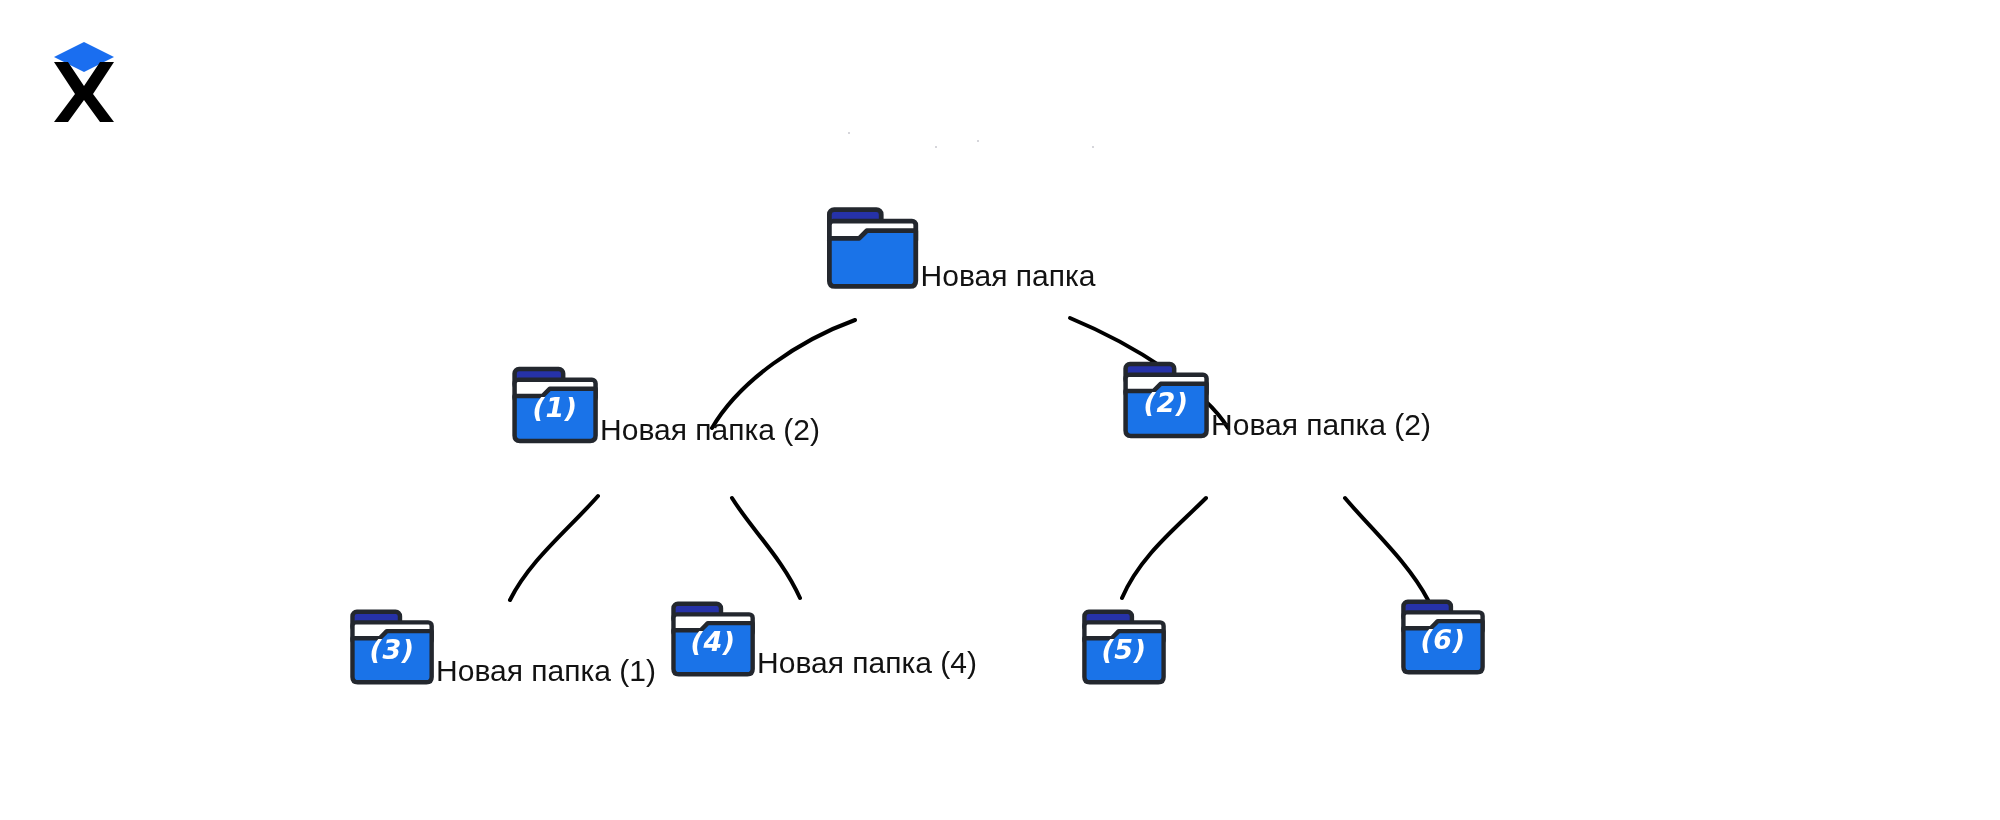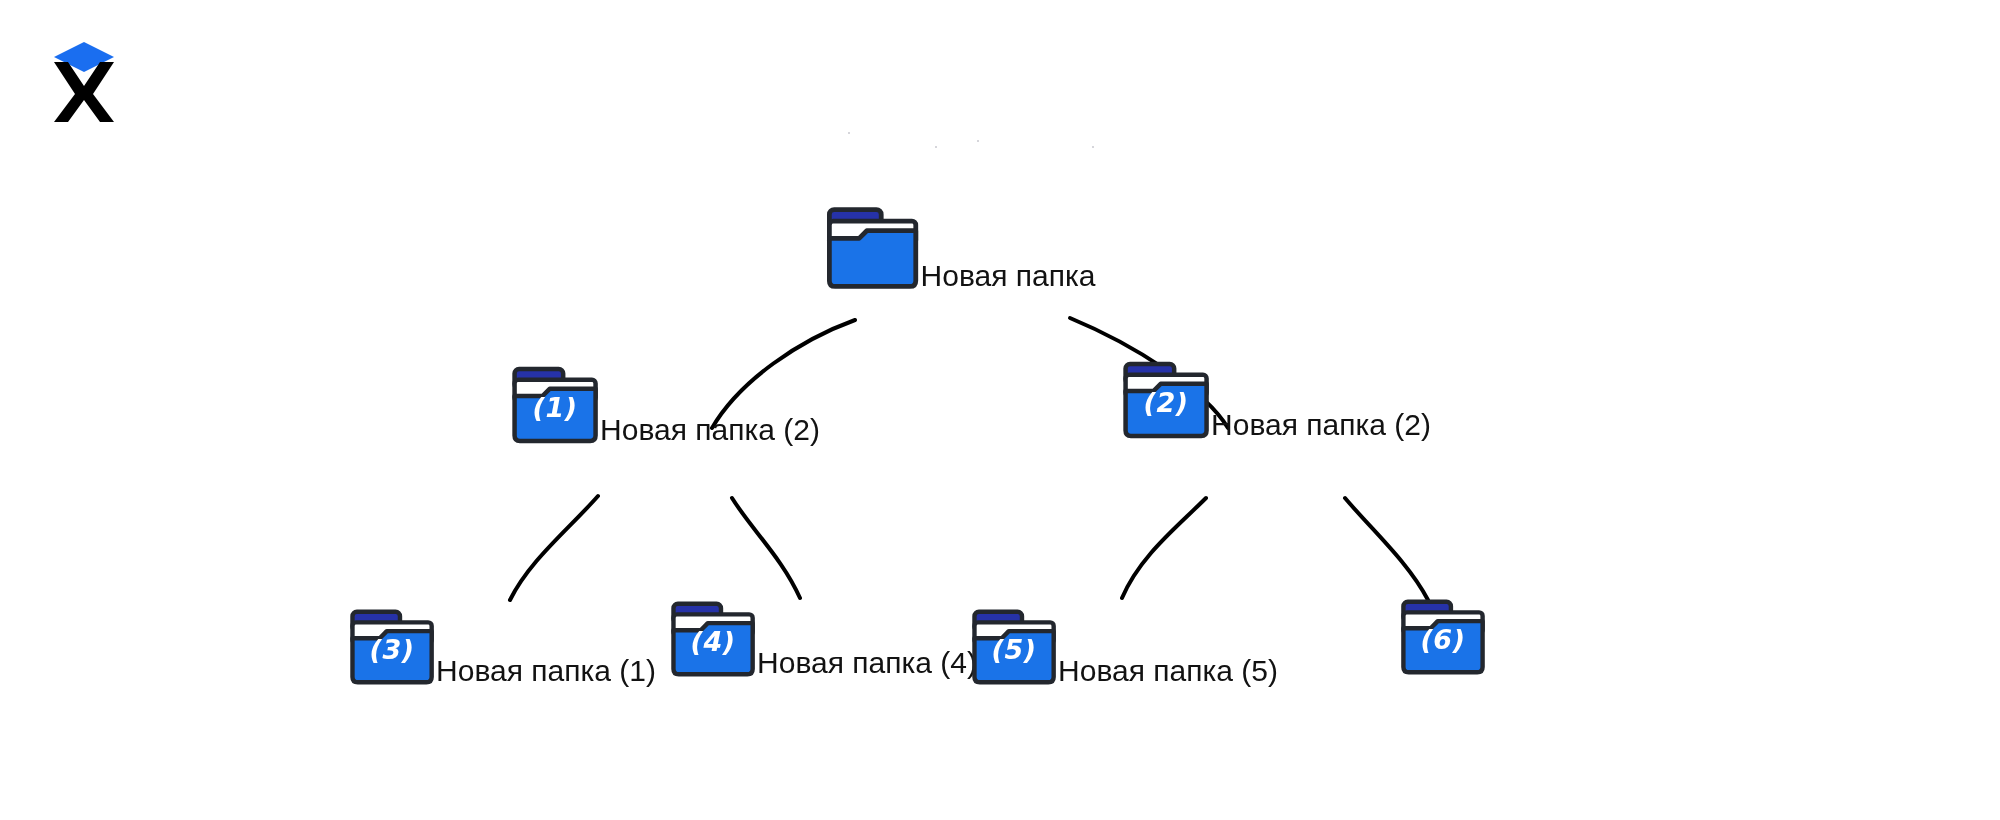--- a/index.html
+++ b/index.html
@@ -165,21 +165,20 @@
       </div>
       <div class="node" style="left: 1124px; top: 608px;">
         <div class="folder-wrap">
   <svg class="folder-svg" viewBox="0 0 100 88" width="88" height="78">
     <rect x="5" y="4" width="54" height="22" rx="5" ry="5" fill="#2632A8" stroke="#23272E" stroke-width="5"></rect>
     <rect x="5" y="16" width="90" height="24" rx="4" ry="4" fill="#ffffff" stroke="#23272E" stroke-width="5"></rect>
     <path d="M 5 34 L 36 34 L 44 26 L 95 26 L 95 78 Q 95 84 89 84 L 11 84 Q 5 84 5 78 Z" fill="#1a73e8" stroke="#23272E" stroke-width="5" stroke-linejoin="round"></path>
   </svg>
           <div class="folder-num" style="font-size: 27px;">(5)</div>
         </div>
-        <div class="node-label">Новая папка (5)</div>
       </div>
       <div class="node" style="left: 1443px; top: 598px;">
         <div class="folder-wrap">
   <svg class="folder-svg" viewBox="0 0 100 88" width="88" height="78">
     <rect x="5" y="4" width="54" height="22" rx="5" ry="5" fill="#2632A8" stroke="#23272E" stroke-width="5"></rect>
     <rect x="5" y="16" width="90" height="24" rx="4" ry="4" fill="#ffffff" stroke="#23272E" stroke-width="5"></rect>
     <path d="M 5 34 L 36 34 L 44 26 L 95 26 L 95 78 Q 95 84 89 84 L 11 84 Q 5 84 5 78 Z" fill="#1a73e8" stroke="#23272E" stroke-width="5" stroke-linejoin="round"></path>
   </svg>
           <div class="folder-num" style="font-size: 27px;">(6)</div>
         </div>

